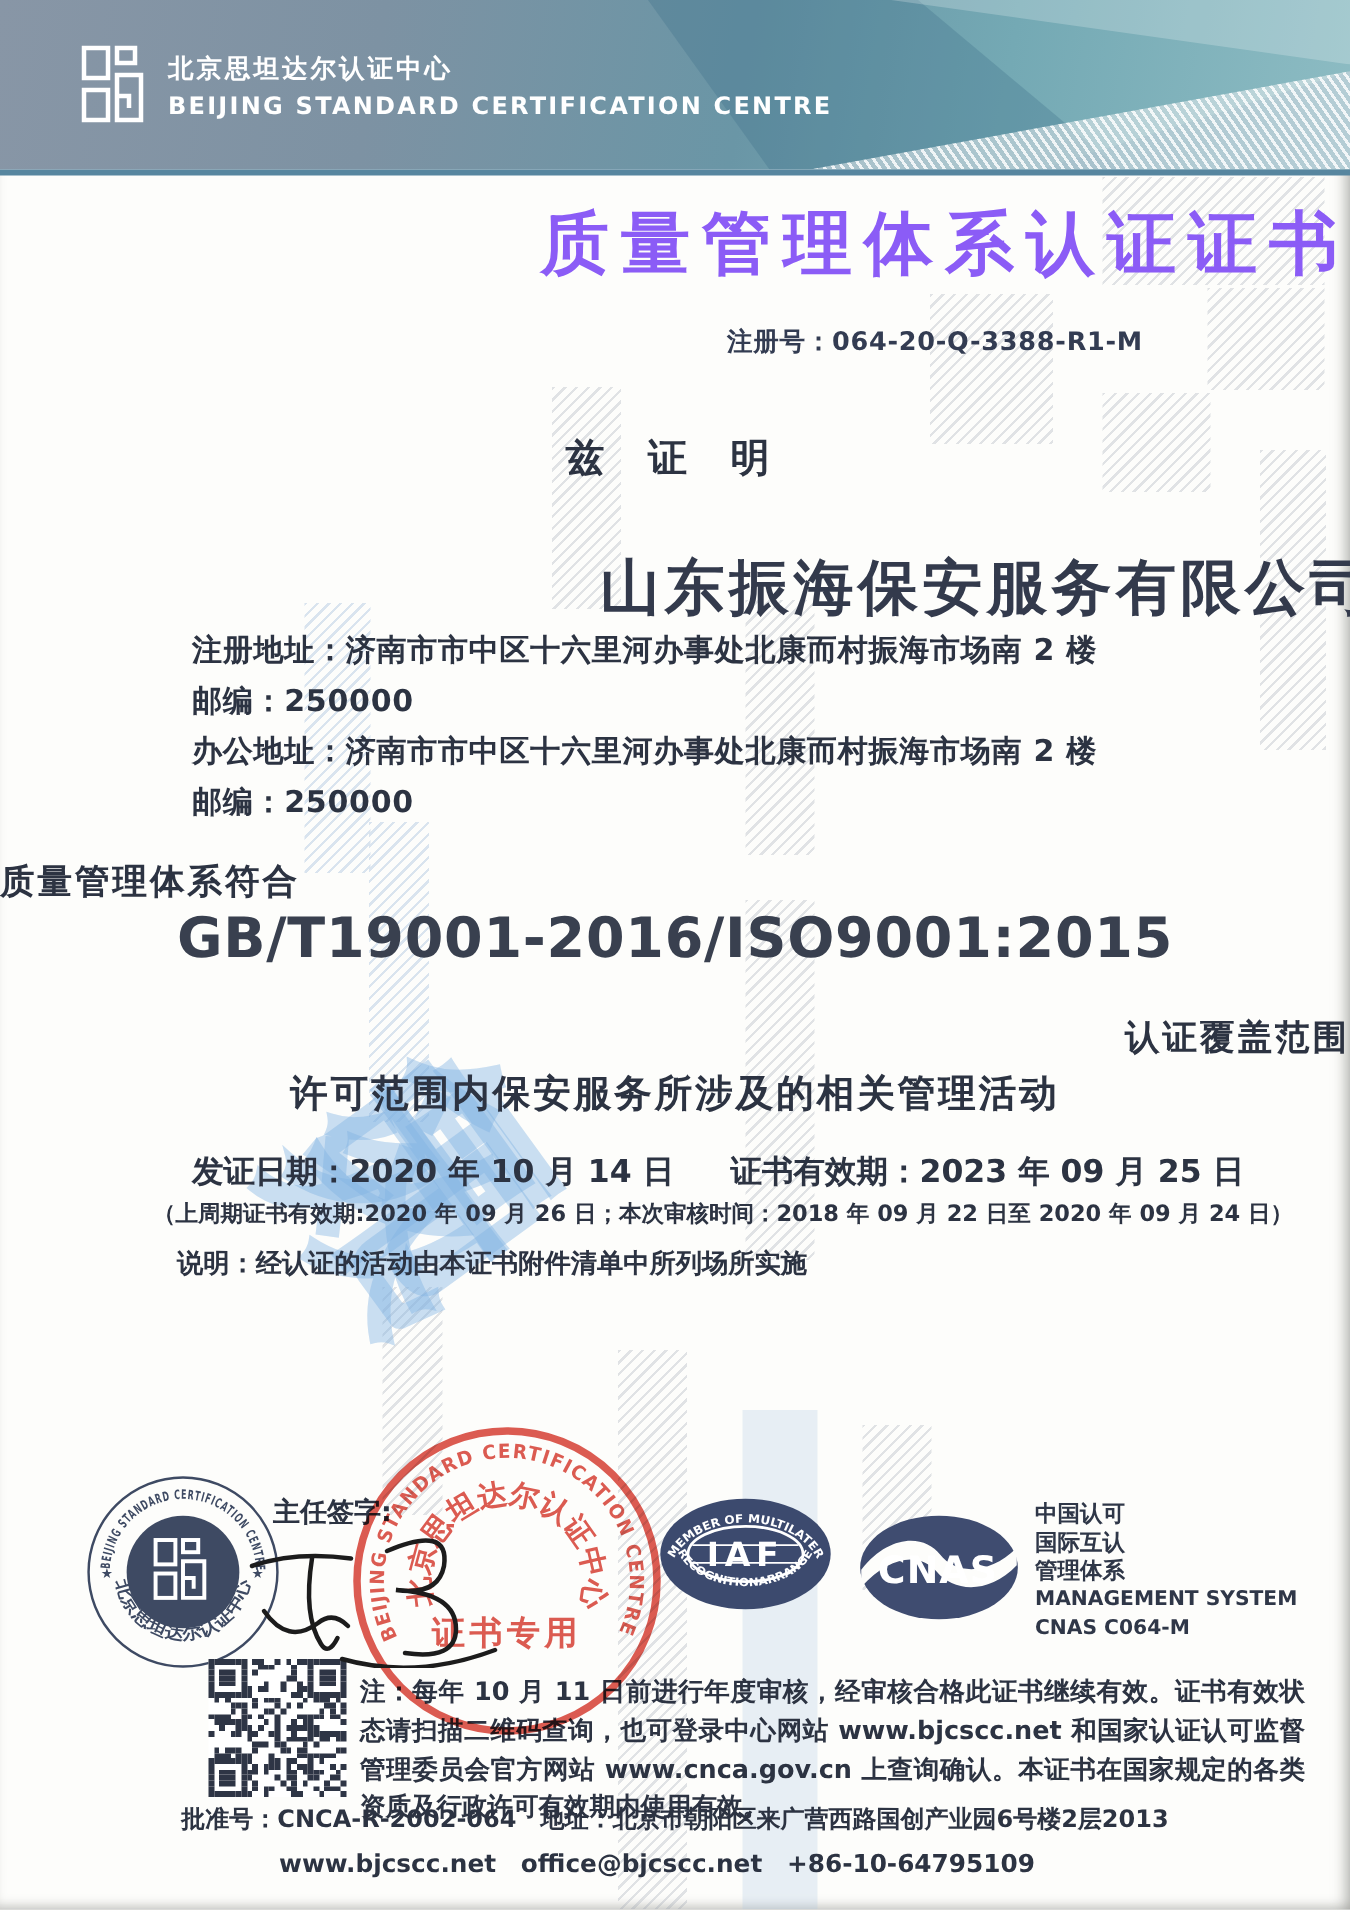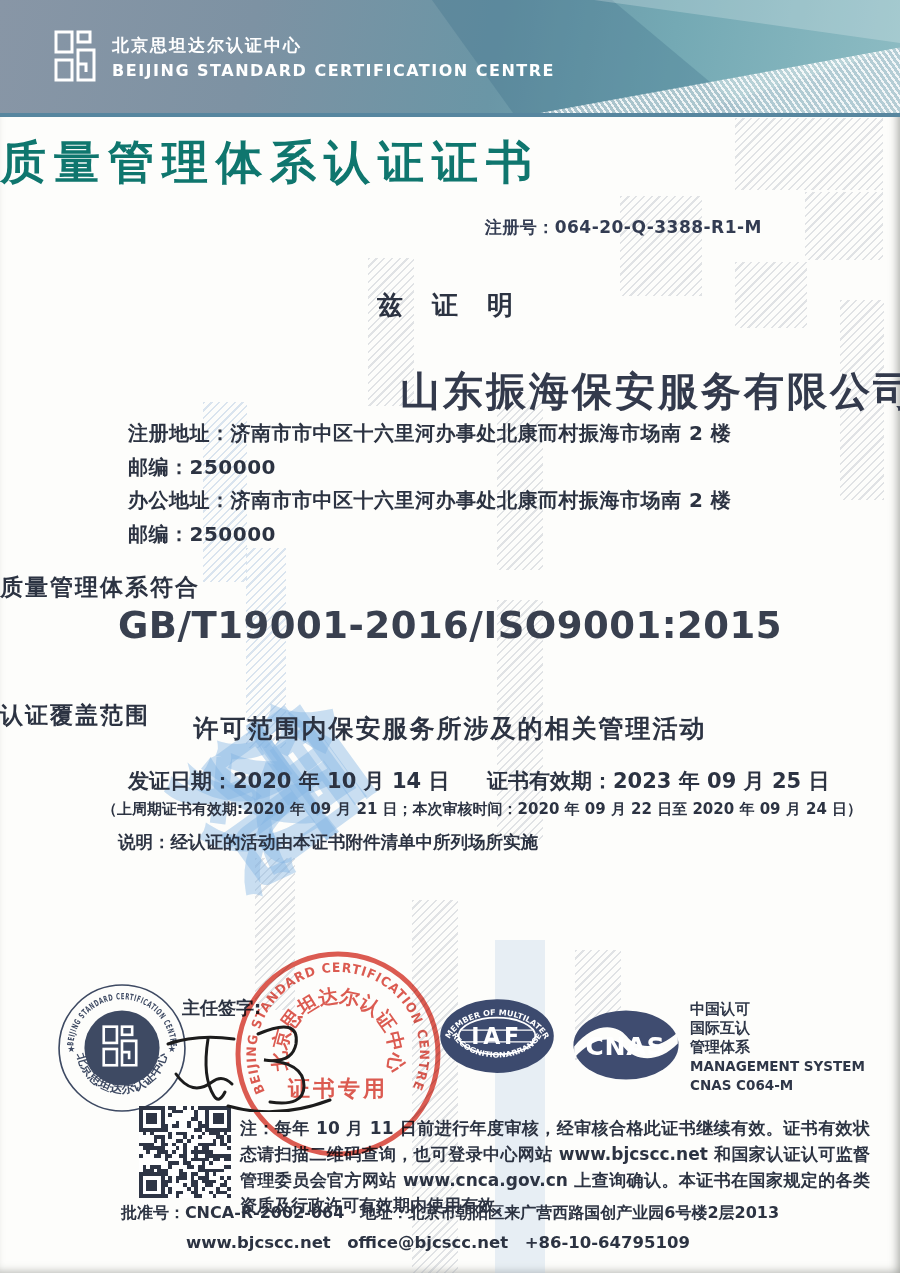--- a/index.html
+++ b/index.html
@@ -30,31 +30,31 @@
   .hatch{position:absolute;z-index:0;
     background:repeating-linear-gradient(135deg,rgba(150,158,172,.28) 0 1.6px,rgba(255,255,255,0) 1.6px 5.5px);}
   .hatch.blue{background:repeating-linear-gradient(135deg,rgba(135,170,210,.30) 0 1.6px,rgba(255,255,255,0) 1.6px 5.5px);}
   .hatch.solidblue{background:rgba(175,200,225,.28);}
   
   .watermark{left:430px;top:685px;z-index:1;transform:translate(-50%,-50%) rotate(54deg);
     writing-mode:vertical-rl;font-size:150px;font-weight:700;letter-spacing:14px;
     color:rgba(128,178,226,.42);white-space:nowrap;pointer-events:none;}
   
   .z{z-index:2;}
-  .title{left:0;top:132px;width:900px;text-align:left;font-size:46px;font-weight:700;
-    letter-spacing:8px;color:#0f766e;font-family:"DejaVu Serif","Liberation Serif",serif;}
+  .title{left:0;top:132px;width:900px;text-align:right;font-size:46px;font-weight:700;
+    letter-spacing:8px;color:#8b5cf6;font-family:"DejaVu Serif","Liberation Serif",serif;}
   .regno{right:138px;top:216px;font-size:17px;font-weight:700;color:#333c52;letter-spacing:.5px;}
   .certify{left:0;top:288px;width:900px;text-align:center;font-size:26px;font-weight:600;letter-spacing:10px;}
   .company{left:16px;top:326px;width:900px;text-align:right;font-size:40px;font-weight:700;letter-spacing:3px;color:#333a4c;margin-top:38px;}
   .creditcode{left:448px;top:384px;font-size:20px;font-weight:600;}
   .addr{left:128px;font-size:20px;font-weight:600;letter-spacing:.5px;}
   .conform{left:0;top:572px;width:900px;text-align:left;font-size:23px;font-weight:600;letter-spacing:2px;}
   .standard{left:0;top:604px;width:900px;text-align:center;font-size:37px;font-weight:700;
     letter-spacing:.5px;color:#39404f;}
-  .scopetitle{left:0;top:700px;width:900px;text-align:left;font-size:23px;font-weight:600;letter-spacing:2px;}
+  .scopetitle{left:0;top:676px;width:900px;text-align:right;font-size:23px;font-weight:600;letter-spacing:2px;}
   .scope{left:0;top:712px;width:900px;text-align:center;font-size:25px;font-weight:700;letter-spacing:2px;}
   .dateline{top:767px;font-size:21px;font-weight:600;}
   .prevline{left:102px;top:800px;font-size:15px;font-weight:600;white-space:nowrap;}
   .statement{left:118px;top:830px;font-size:17.5px;font-weight:600;}
   
   .sig-label{left:182px;top:996px;font-size:18px;font-weight:700;z-index:4;}
   .badge{left:56px;top:982px;z-index:3;}
   .seal{left:232px;top:948px;z-index:4;opacity:.88;mix-blend-mode:multiply;}
   .signature{left:162px;top:1012px;z-index:5;}
   .iaf{left:438px;top:996px;z-index:3;}
@@ -122,21 +122,21 @@
   <div class="abs z addr" style="top:420px">注册地址：济南市市中区十六里河办事处北康而村振海市场南 2 楼</div>
   <div class="abs z addr" style="top:454px">邮编：250000</div>
   <div class="abs z addr" style="top:487px">办公地址：济南市市中区十六里河办事处北康而村振海市场南 2 楼</div>
   <div class="abs z addr" style="top:521px">邮编：250000</div>
   <div class="abs z conform">质量管理体系符合</div>
   <div class="abs z standard">GB/T19001-2016/ISO9001:2015</div>
   <div class="abs z scopetitle">认证覆盖范围</div>
   <div class="abs z scope">许可范围内保安服务所涉及的相关管理活动</div>
   <div class="abs z dateline" style="left:128px">发证日期：2020 年 10 月 14 日</div>
   <div class="abs z dateline" style="left:487px">证书有效期：2023 年 09 月 25 日</div>
-  <div class="abs z prevline">（上周期证书有效期:2020 年 09 月 21 日；本次审核时间：2020 年 09 月 22 日至 2020 年 09 月 24 日）</div>
+  <div class="abs z prevline">（上周期证书有效期:2020 年 09 月 26 日；本次审核时间：2018 年 09 月 22 日至 2020 年 09 月 24 日）</div>
   <div class="abs z statement">说明：经认证的活动由本证书附件清单中所列场所实施</div>
 
   <svg class="abs badge" width="132" height="132" viewBox="0 0 130 130">
     <circle cx="65" cy="65" r="62" fill="none" stroke="#3e4a63" stroke-width="1.6"></circle>
     <defs>
       <path id="badge-top" d="M 17 65 A 48 48 0 1 1 113 65"></path>
       <path id="badge-bot" d="M 21 65 A 44 44 0 0 0 109 65"></path>
     </defs>
     <text fill="#3e4a63" font-size="8.5" font-weight="700" letter-spacing="1">
       <textPath href="#badge-top" startOffset="2" textLength="148" lengthAdjust="spacingAndGlyphs">BEIJING STANDARD CERTIFICATION CENTRE</textPath>

